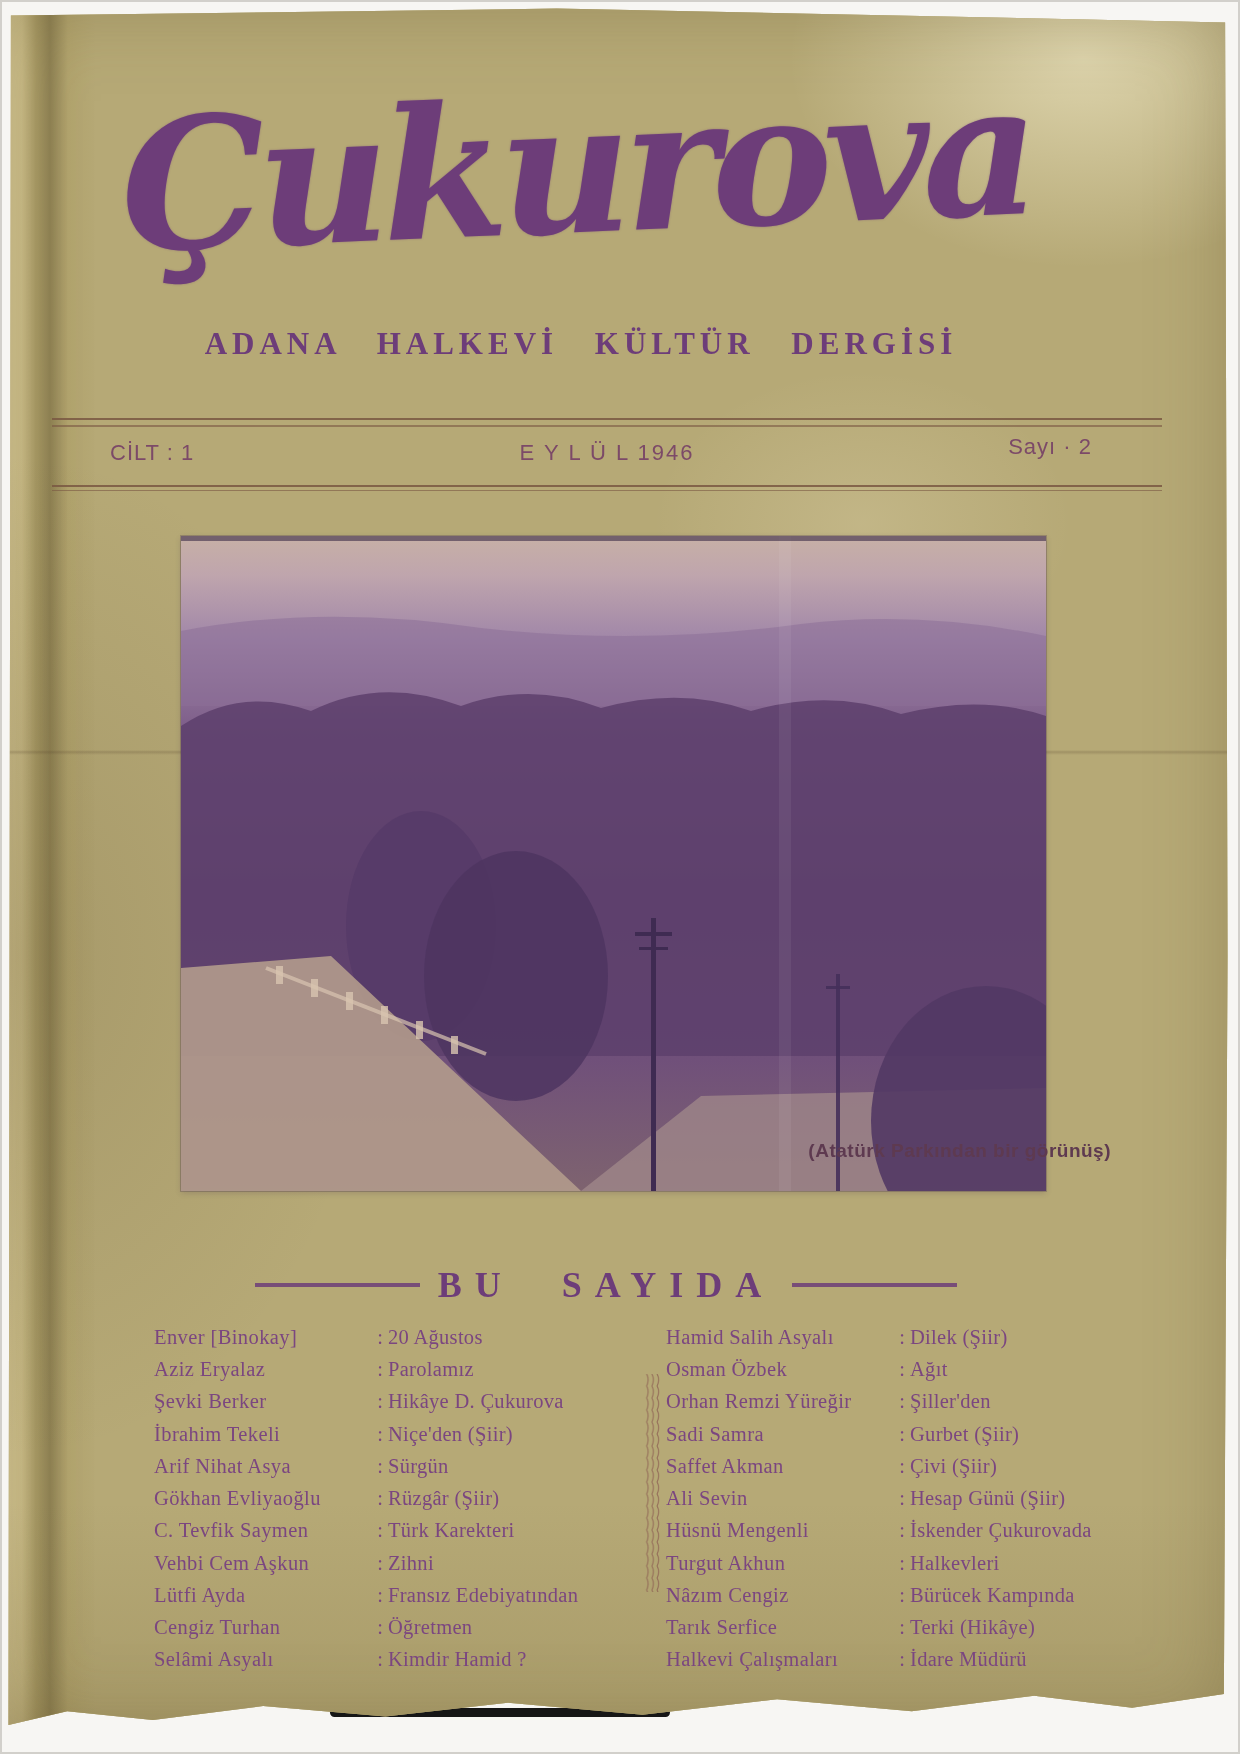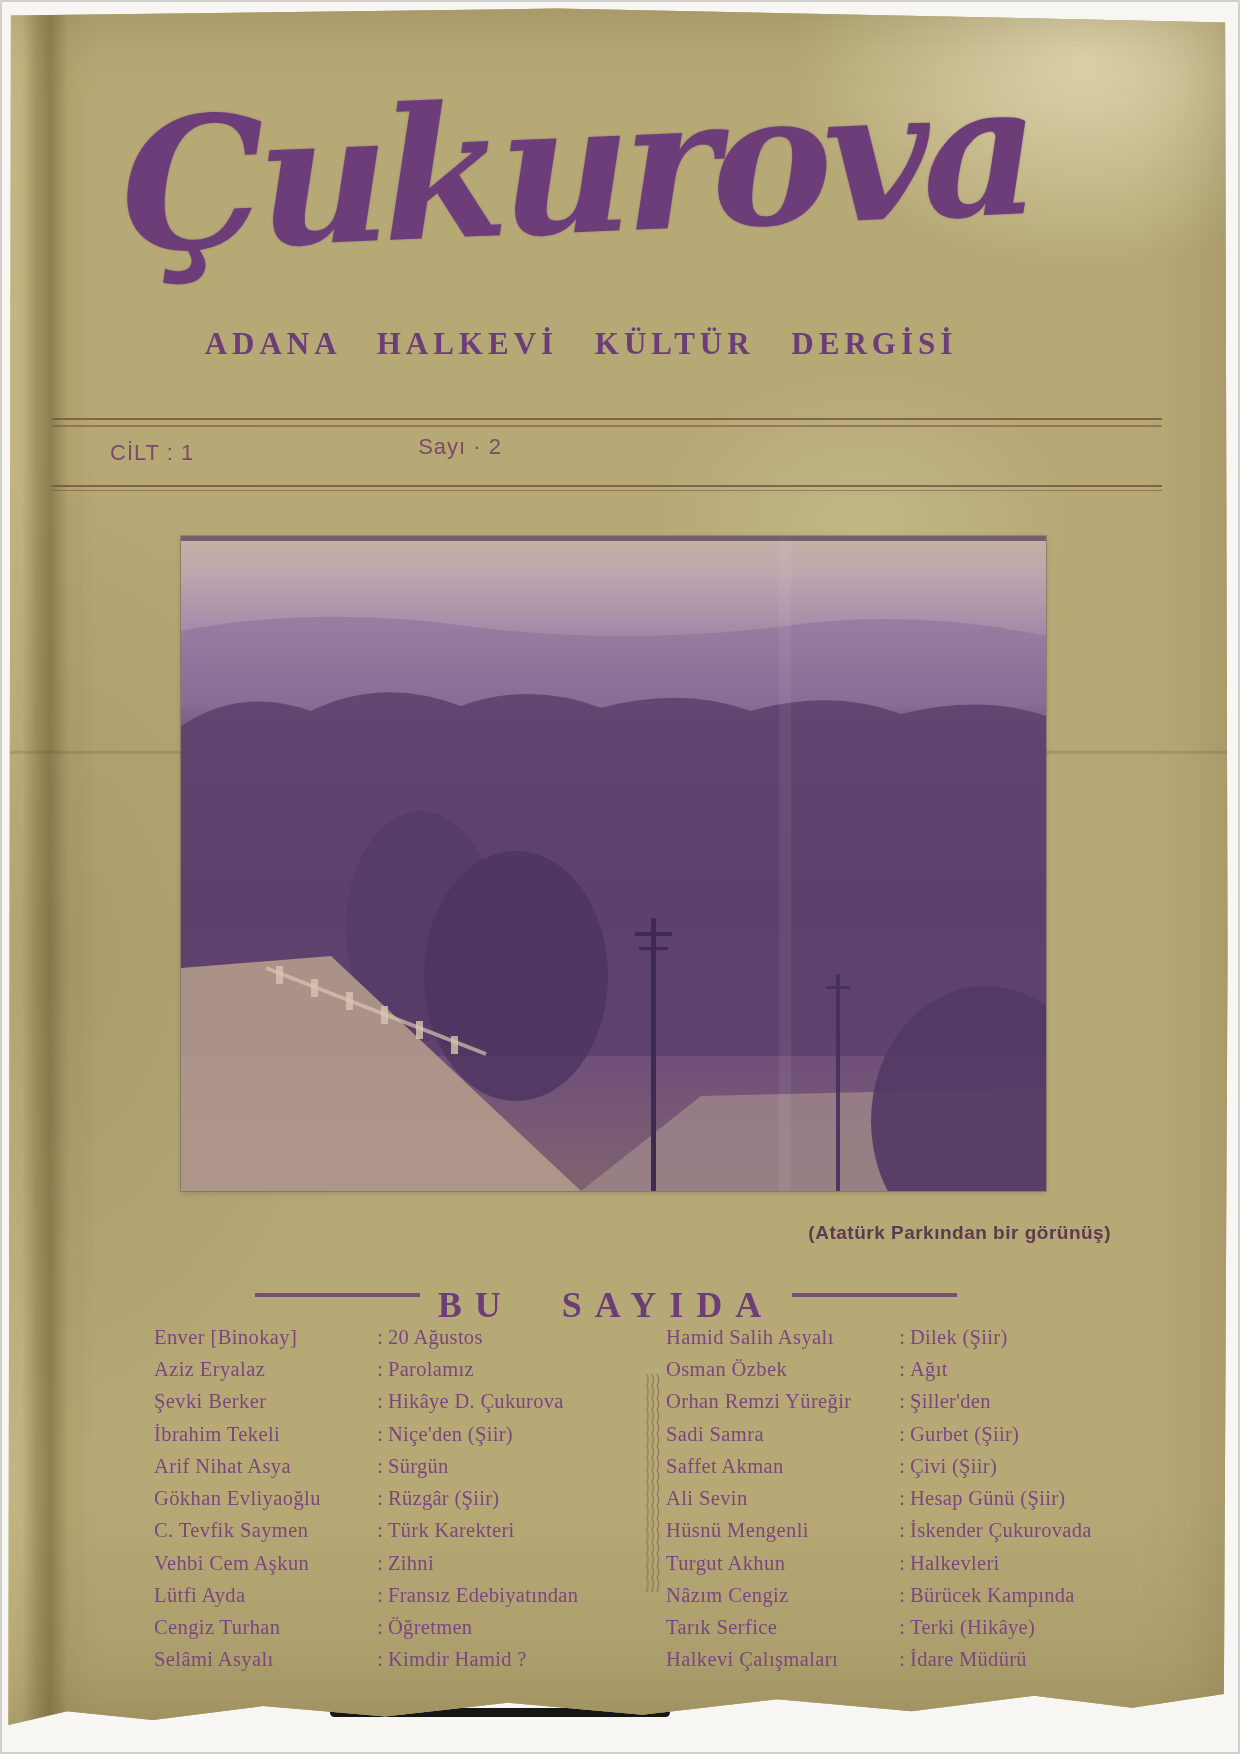--- a/index.html
+++ b/index.html
@@ -55,34 +55,34 @@
   .issue-date{flex:1;text-align:center;letter-spacing:2px;}
   .issue-number{width:260px;text-align:right;padding-right:70px;box-sizing:border-box;transform:translateY(-6px);}
 
   .cover-photo{
     position:absolute;top:530px;left:175px;width:865px;height:655px;
     box-shadow:0 0 0 1px rgba(60,40,70,.25), 0 2px 6px rgba(60,40,70,.2);
   }
   .cover-photo svg{display:block;width:100%;height:100%;}
 
   .photo-caption{
-    position:absolute;top:1216px;left:175px;width:930px;text-align:right;
+    position:absolute;top:1134px;left:175px;width:930px;text-align:right;
     font-family:"Liberation Sans", sans-serif;font-weight:bold;
     font-size:19px;letter-spacing:.5px;color:#5e3a50;
   }
 
   .contents-heading-row{
     position:absolute;top:1258px;left:250px;width:700px;
     display:flex;align-items:center;justify-content:center;gap:18px;
   }
   .heading-rule{height:4px;background:var(--ink-purple,#7b4075);flex:0 0 165px;opacity:.85;}
   .contents-heading{
     font-family:"Liberation Serif", serif;font-weight:bold;
     font-size:36px;letter-spacing:13px;word-spacing:26px;
-    color:var(--ink-purple,#7b4075);white-space:nowrap;margin-top:20px;
+    color:var(--ink-purple,#7b4075);white-space:nowrap;
   }
 
   .contents{position:absolute;top:1318px;left:0;width:1224px;
     font-size:20.5px;color:var(--text-purple,#7b4680);}
   .col{position:absolute;top:0;}
   .col-left{left:148px;width:480px;}
   .col-right{left:660px;width:520px;}
   .c-row{display:flex;align-items:center;margin-bottom:6px;line-height:1.28;}
   .c-name{width:218px;letter-spacing:.4px;}
   .col-right .c-name{width:228px;}
@@ -99,20 +99,21 @@
 <div class="page">
 
   <div class="masthead-title">Çukurova</div>
 
   <div class="masthead-subtitle">ADANA HALKEVİ KÜLTÜR DERGİSİ</div>
 
   <div class="double-rule rule-top"></div>
 
   <div class="issue-bar">
     <span class="issue-volume">CİLT : 1</span>
+    <span class="issue-date">E Y L Ü L  1946</span>
     <span class="issue-number">Sayı · 2</span>
   </div>
 
   <div class="double-rule rule-bottom"></div>
 
   <div class="cover-photo">
     <svg viewBox="0 0 865 655" preserveAspectRatio="none" aria-hidden="true">
       <defs>
         <linearGradient id="pg" x1="0" y1="0" x2="0" y2="1">
           <stop offset="0" stop-color="#c7b0a6"></stop>

